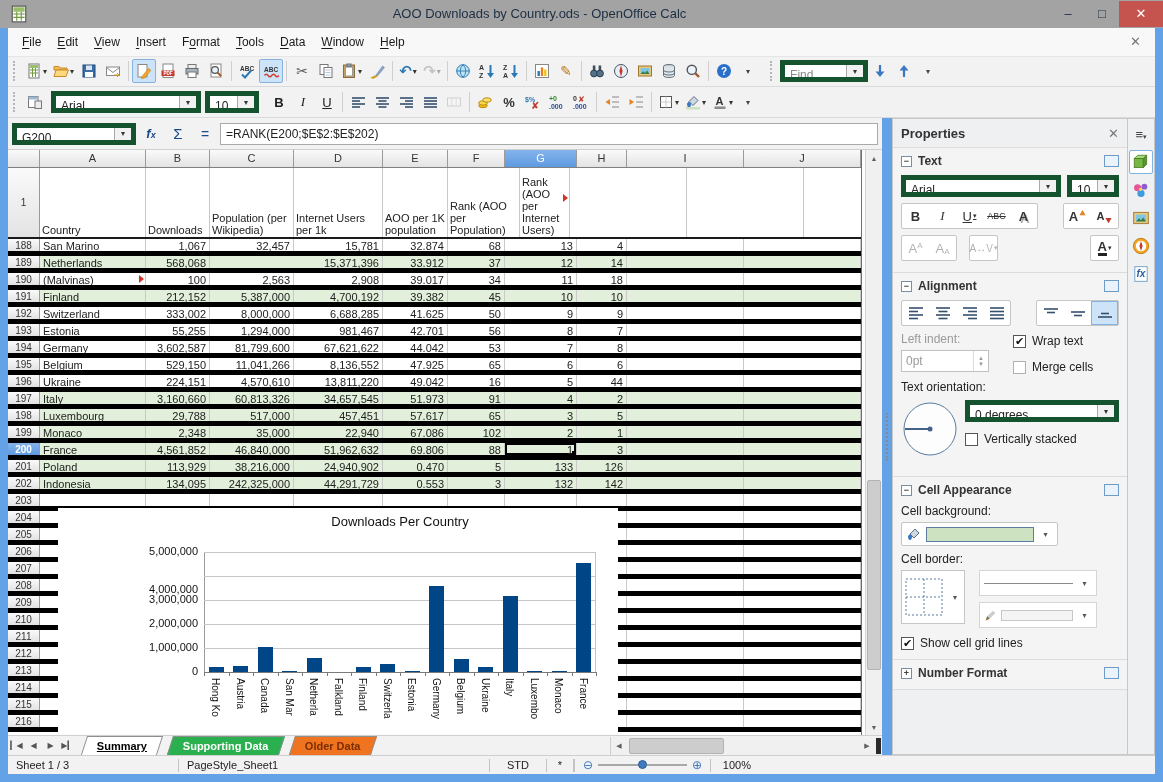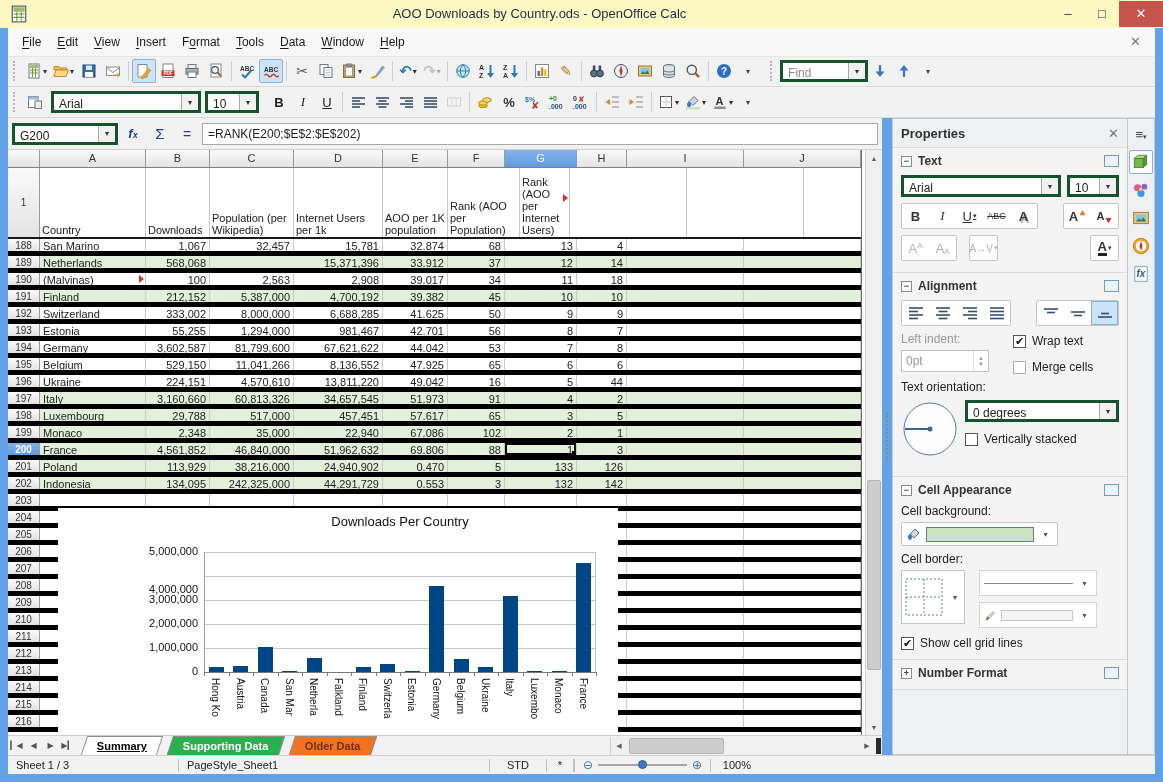--- a/index.html
+++ b/index.html
@@ -1,21 +1,21 @@
 <!DOCTYPE html>
 <html><head>
 <meta charset="utf-8">
 <style>
   * { box-sizing: border-box; margin: 0; padding: 0; }
   html,body { width:1163px; height:782px; overflow:hidden; }
   body { font-family:"Liberation Sans","DejaVu Sans",sans-serif; background:#64a2e8; font-size:12px; color:#222; }
   .window { position:absolute; inset:0; display:flex; flex-direction:column; }
 
   
-  .titlebar { height:28px; display:flex; align-items:center; padding:0 0 0 10px; background:#fef9c3; }
+  .titlebar { height:28px; display:flex; align-items:center; padding:0 0 0 10px; background:#a3a3a3; }
   .titlebar .app-icon { width:18px; height:18px; }
   .titlebar .title { flex:1; text-align:center; font-size:13px; color:#1d2e42; }
   .winbtn { width:34px; height:26px; display:flex; align-items:center; justify-content:center; color:#1d2e42; font-size:13px; }
   .winbtn.close { width:44px; background:#c4544d; color:#fff; font-weight:bold; }
 
   .rowpad { margin:0 8px; }
 
   
   .menubar { height:29px; background:#f8f8f8; border-bottom:1px solid #e6e6e6; display:flex; align-items:center; padding:0 6px; }
   .menu-item { padding:5px 8px; font-size:12px; color:#1a1a1a; }
@@ -24,28 +24,28 @@
 
   
   .toolbar { height:31px; background:#f2f2f2; border-bottom:1px solid #dadada; display:flex; align-items:center; padding:0 3px; }
   .grip { width:6px; height:20px; border-left:2px dotted #b5b5b5; margin:0 4px 0 2px; }
   .sep { width:1px; height:20px; background:#cfcfcf; margin:0 3px; }
   .tbtn { height:24px; min-width:24px; padding:0 2px; display:flex; align-items:center; justify-content:center; border:1px solid transparent; border-radius:2px; }
   .tbtn.active { background:#cde3f8; border-color:#84b3e2; }
   .tbtn.disabled { opacity:.38; }
   .tbtn .dd { font-size:8px; color:#333; margin-left:1px; }
   .tbtn svg { display:block; }
-  .combo { height:22px; background:#fff; border:3px solid #14532d; display:flex; align-items:stretch; font-size:12px;justify-content:space-between; }
+  .combo { height:22px; background:#fff; border:5px solid #14532d; display:flex; align-items:stretch; font-size:12px;justify-content:space-between; }
   .combo .val { padding:3px 5px; flex:1; white-space:nowrap; overflow:hidden; }
   .combo .arrow { width:17px; border-left:1px solid #a9a9a9; background:#f1f1f1; display:flex; align-items:center; justify-content:center; font-size:8px; color:#333; }
   .findbox .val { color:#8a8a8a; }
 
   
   .formulabar { height:32px; background:#f2f2f2; border-bottom:1px solid #cfcfcf; display:flex; align-items:center; padding:0 4px; gap:3px; }
-  .namebox { width:106px;gap:6px; }
+  .namebox { width:124px;gap:6px; }
   .fbtn { width:24px; height:22px; display:flex; align-items:center; justify-content:center; }
   .formula-input { flex:1; height:22px; background:#fff; border:1px solid #a9a9a9; font-size:12px; padding:3px 5px; white-space:nowrap; overflow:hidden; }
 
   
   .content-row { height:637px; display:flex; margin:0 8px; }
   .left-col { width:874px; display:flex; flex-direction:column; }
 
   
   .sheet-area { position:relative; height:585px; background:#fdfdfd; overflow:hidden; }
   .grid { position:absolute; left:0; top:0; width:853px; }

